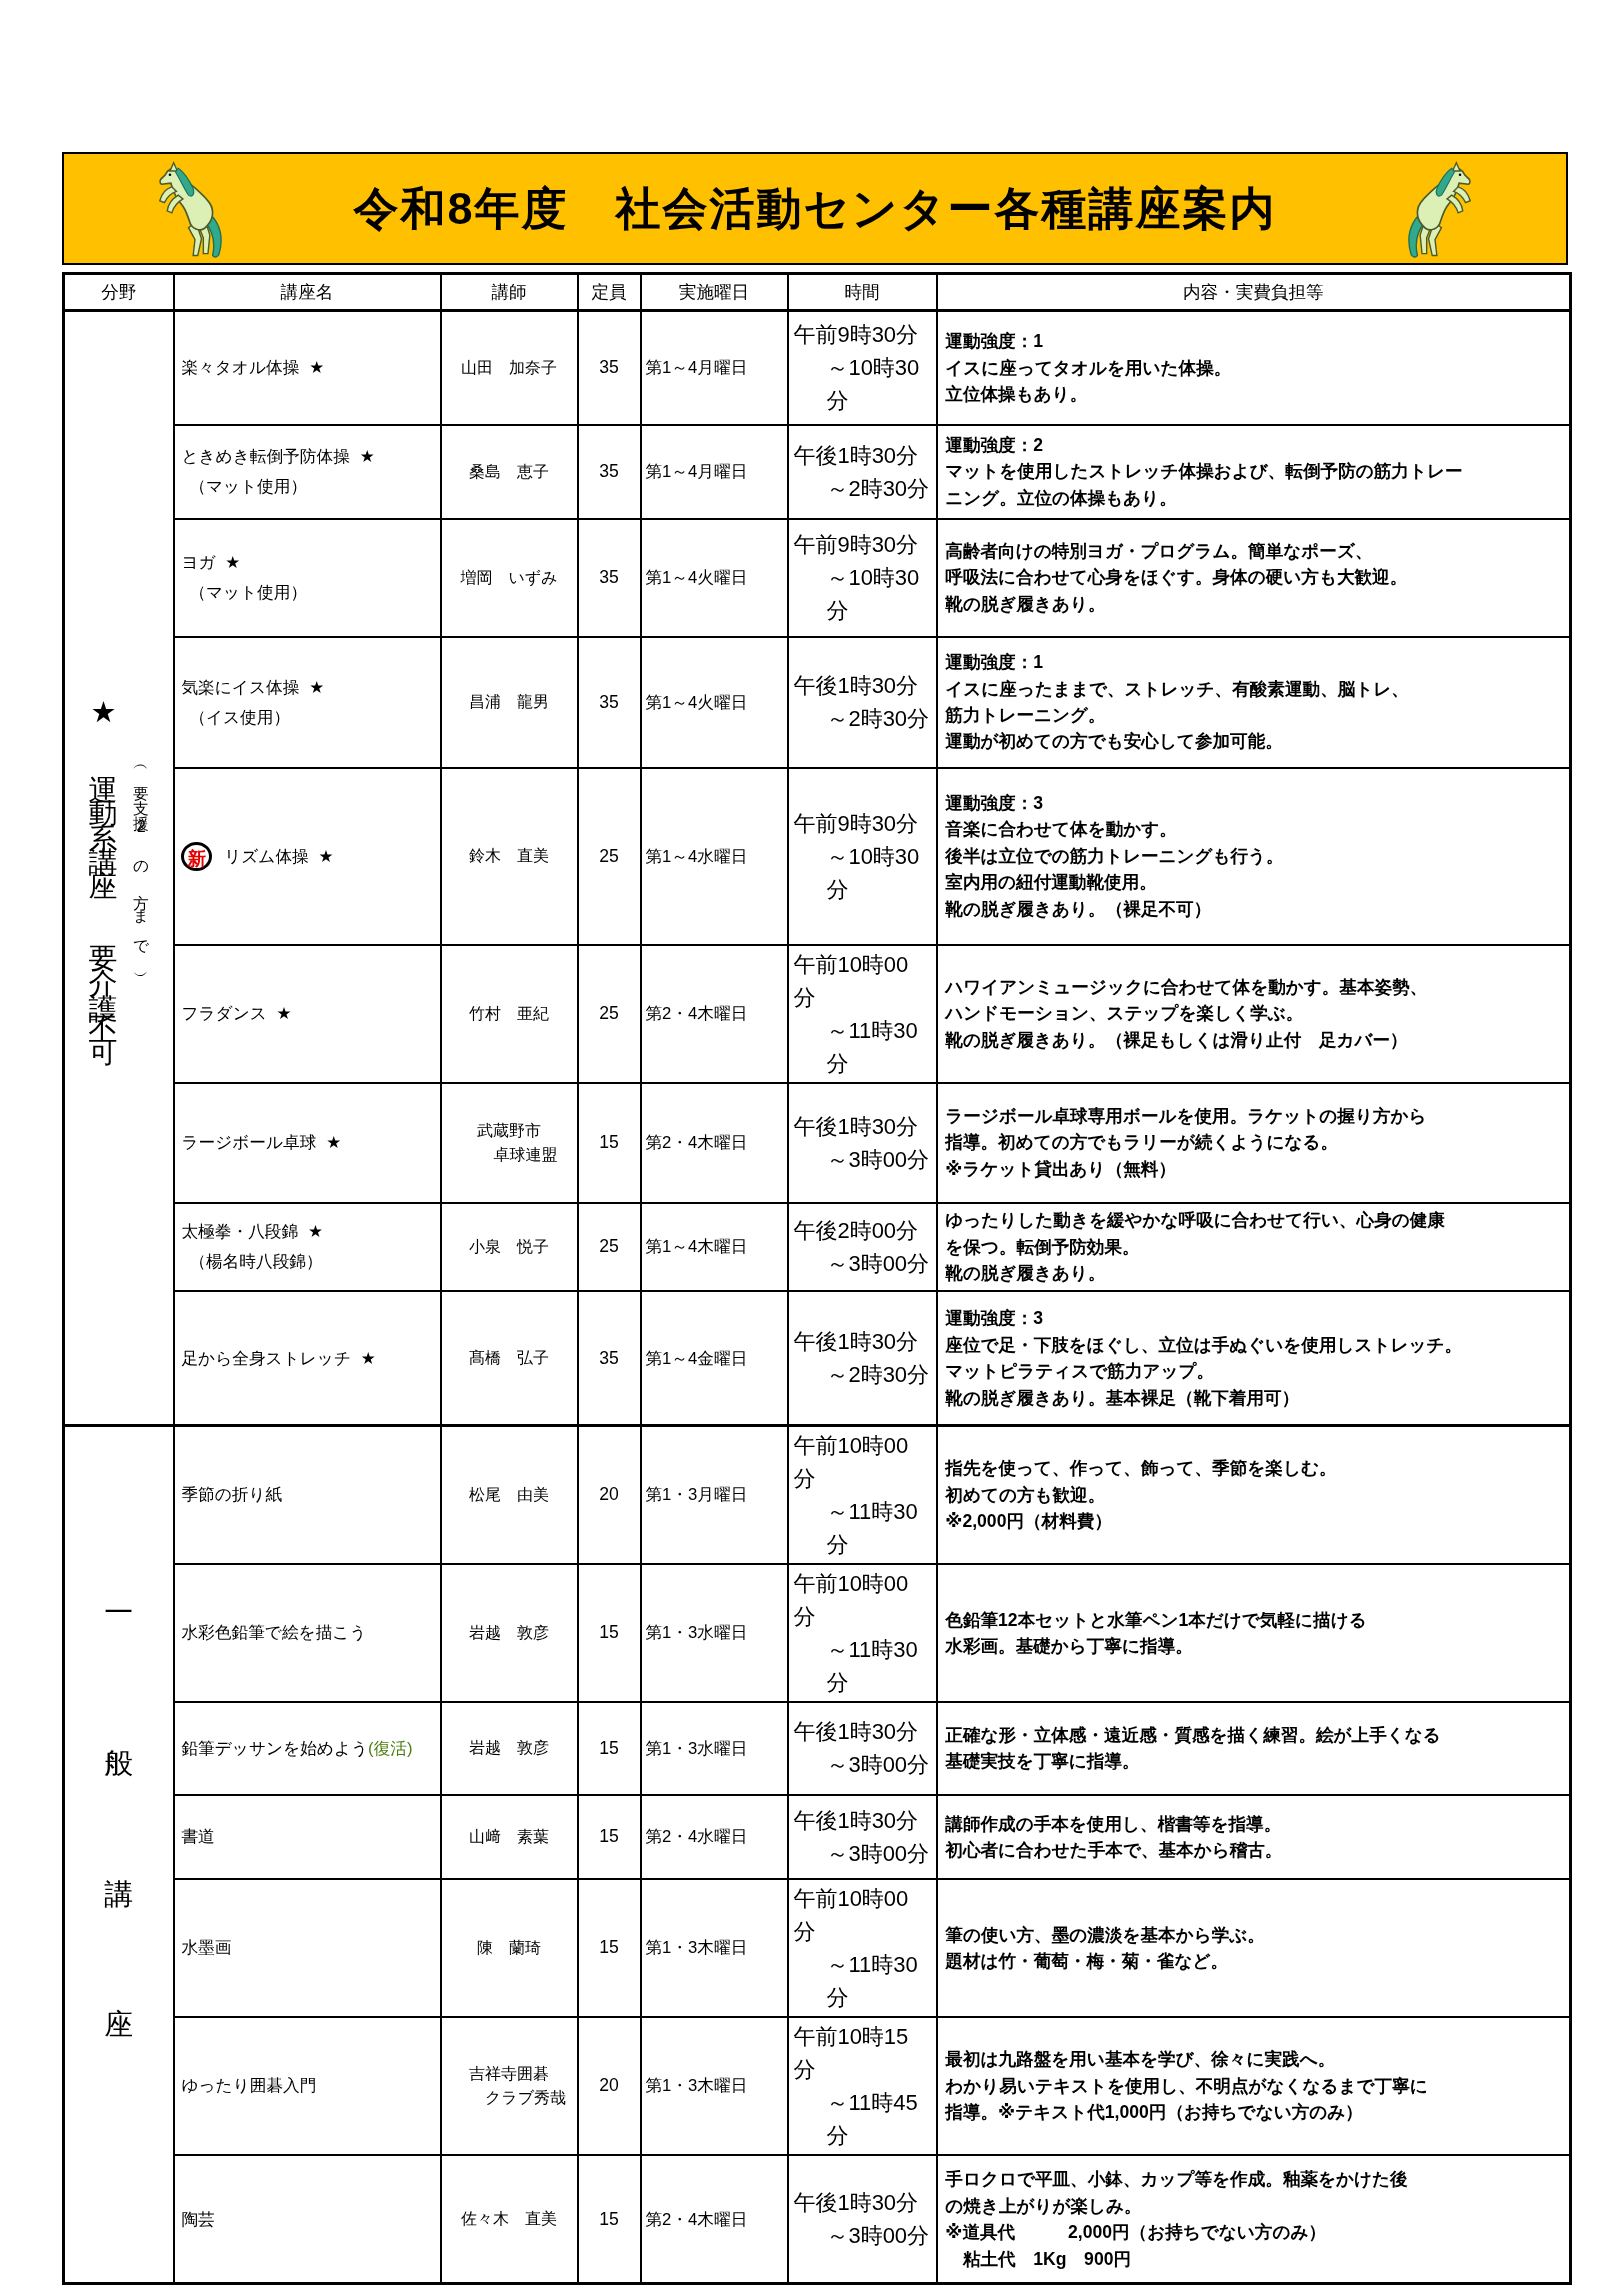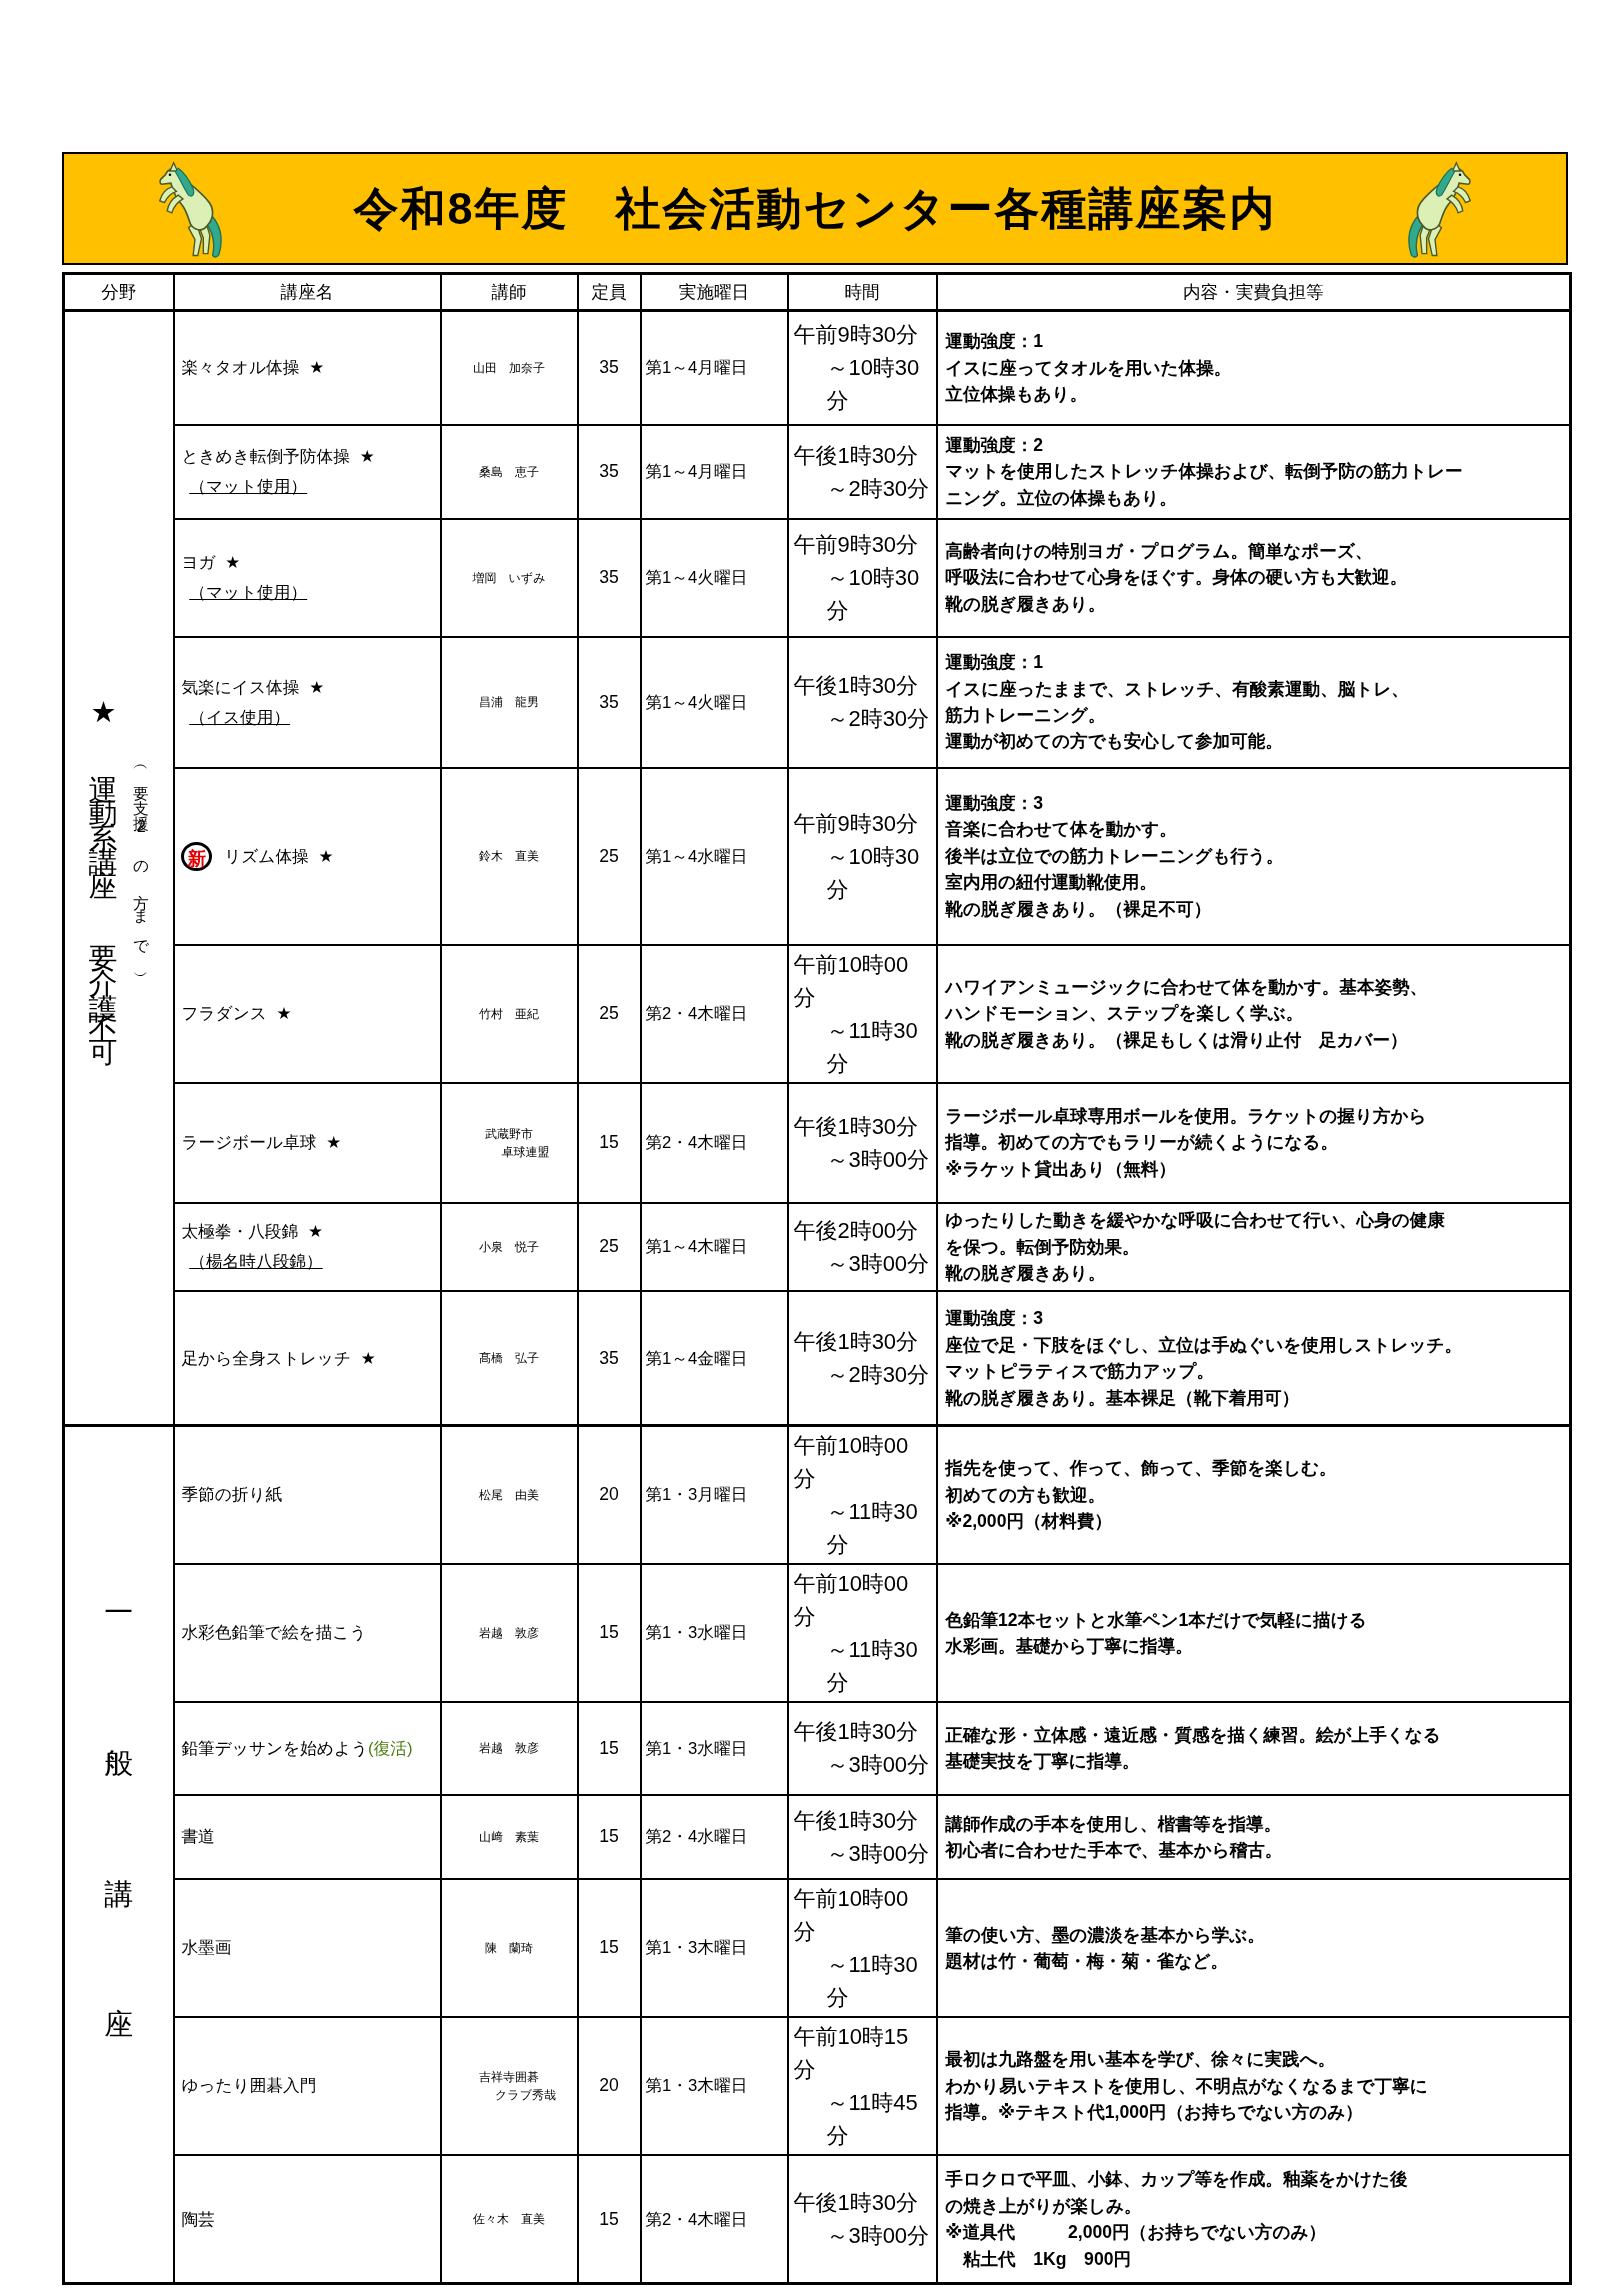--- a/index.html
+++ b/index.html
@@ -26,27 +26,27 @@
   td.cat-cell{padding:0;}
   .cat-wrap{display:flex;flex-direction:row;align-items:center;justify-content:center;gap:15.7px;height:100%;}
   .cat-main{writing-mode:vertical-rl;text-orientation:upright;font-size:29px;letter-spacing:23.5px;line-height:1;}
   .cat-main.spread{letter-spacing:129px;}
   .cat-note{writing-mode:vertical-rl;text-orientation:upright;font-size:15.7px;letter-spacing:14.7px;line-height:1;}
 
   
   td.name-cell{font-size:16.7px;vertical-align:middle;padding-left:6.9px;}
   .name-line{display:flex;align-items:center;}
   .star{margin-left:9.8px;}
-  .name-note{margin-top:7px;padding-left:7.8px;text-decoration:underline;}
+  .name-note{margin-top:7px;padding-left:7.8px;}
   .red{color:#4d7c0f;}
   .new-badge{display:inline-block;min-width:31px;height:29px;line-height:27.4px;border:3.9px solid #000;
              border-radius:50%;color:#E60000;font-weight:bold;font-size:18.6px;text-align:center;
              margin-right:11.8px;box-sizing:border-box;}
 
-  td.inst-cell{font-size:12px;text-align:center;margin-left:48px;}
+  td.inst-cell{font-size:16px;text-align:center;margin-left:48px;}
   .inst-l2{padding-left:33px;text-align:left;display:inline-block;}
   td.inst-cell div{line-height:1.5;}
   td.cap-cell{font-size:17.6px;text-align:center;border-radius:13px;}
   td.day-cell{font-size:16.7px;padding-left:3.9px;}
   td.time-cell{font-size:22px;padding-left:4.9px;}
   .time-l1{line-height:1.5;}
   .time-l2{line-height:1.5;padding-left:33px;}
   td.content-cell{font-size:17.6px;font-weight:bold;padding:3.9px 7.8px;vertical-align:middle;}
   .content-line{line-height:1.5;}
 </style>

